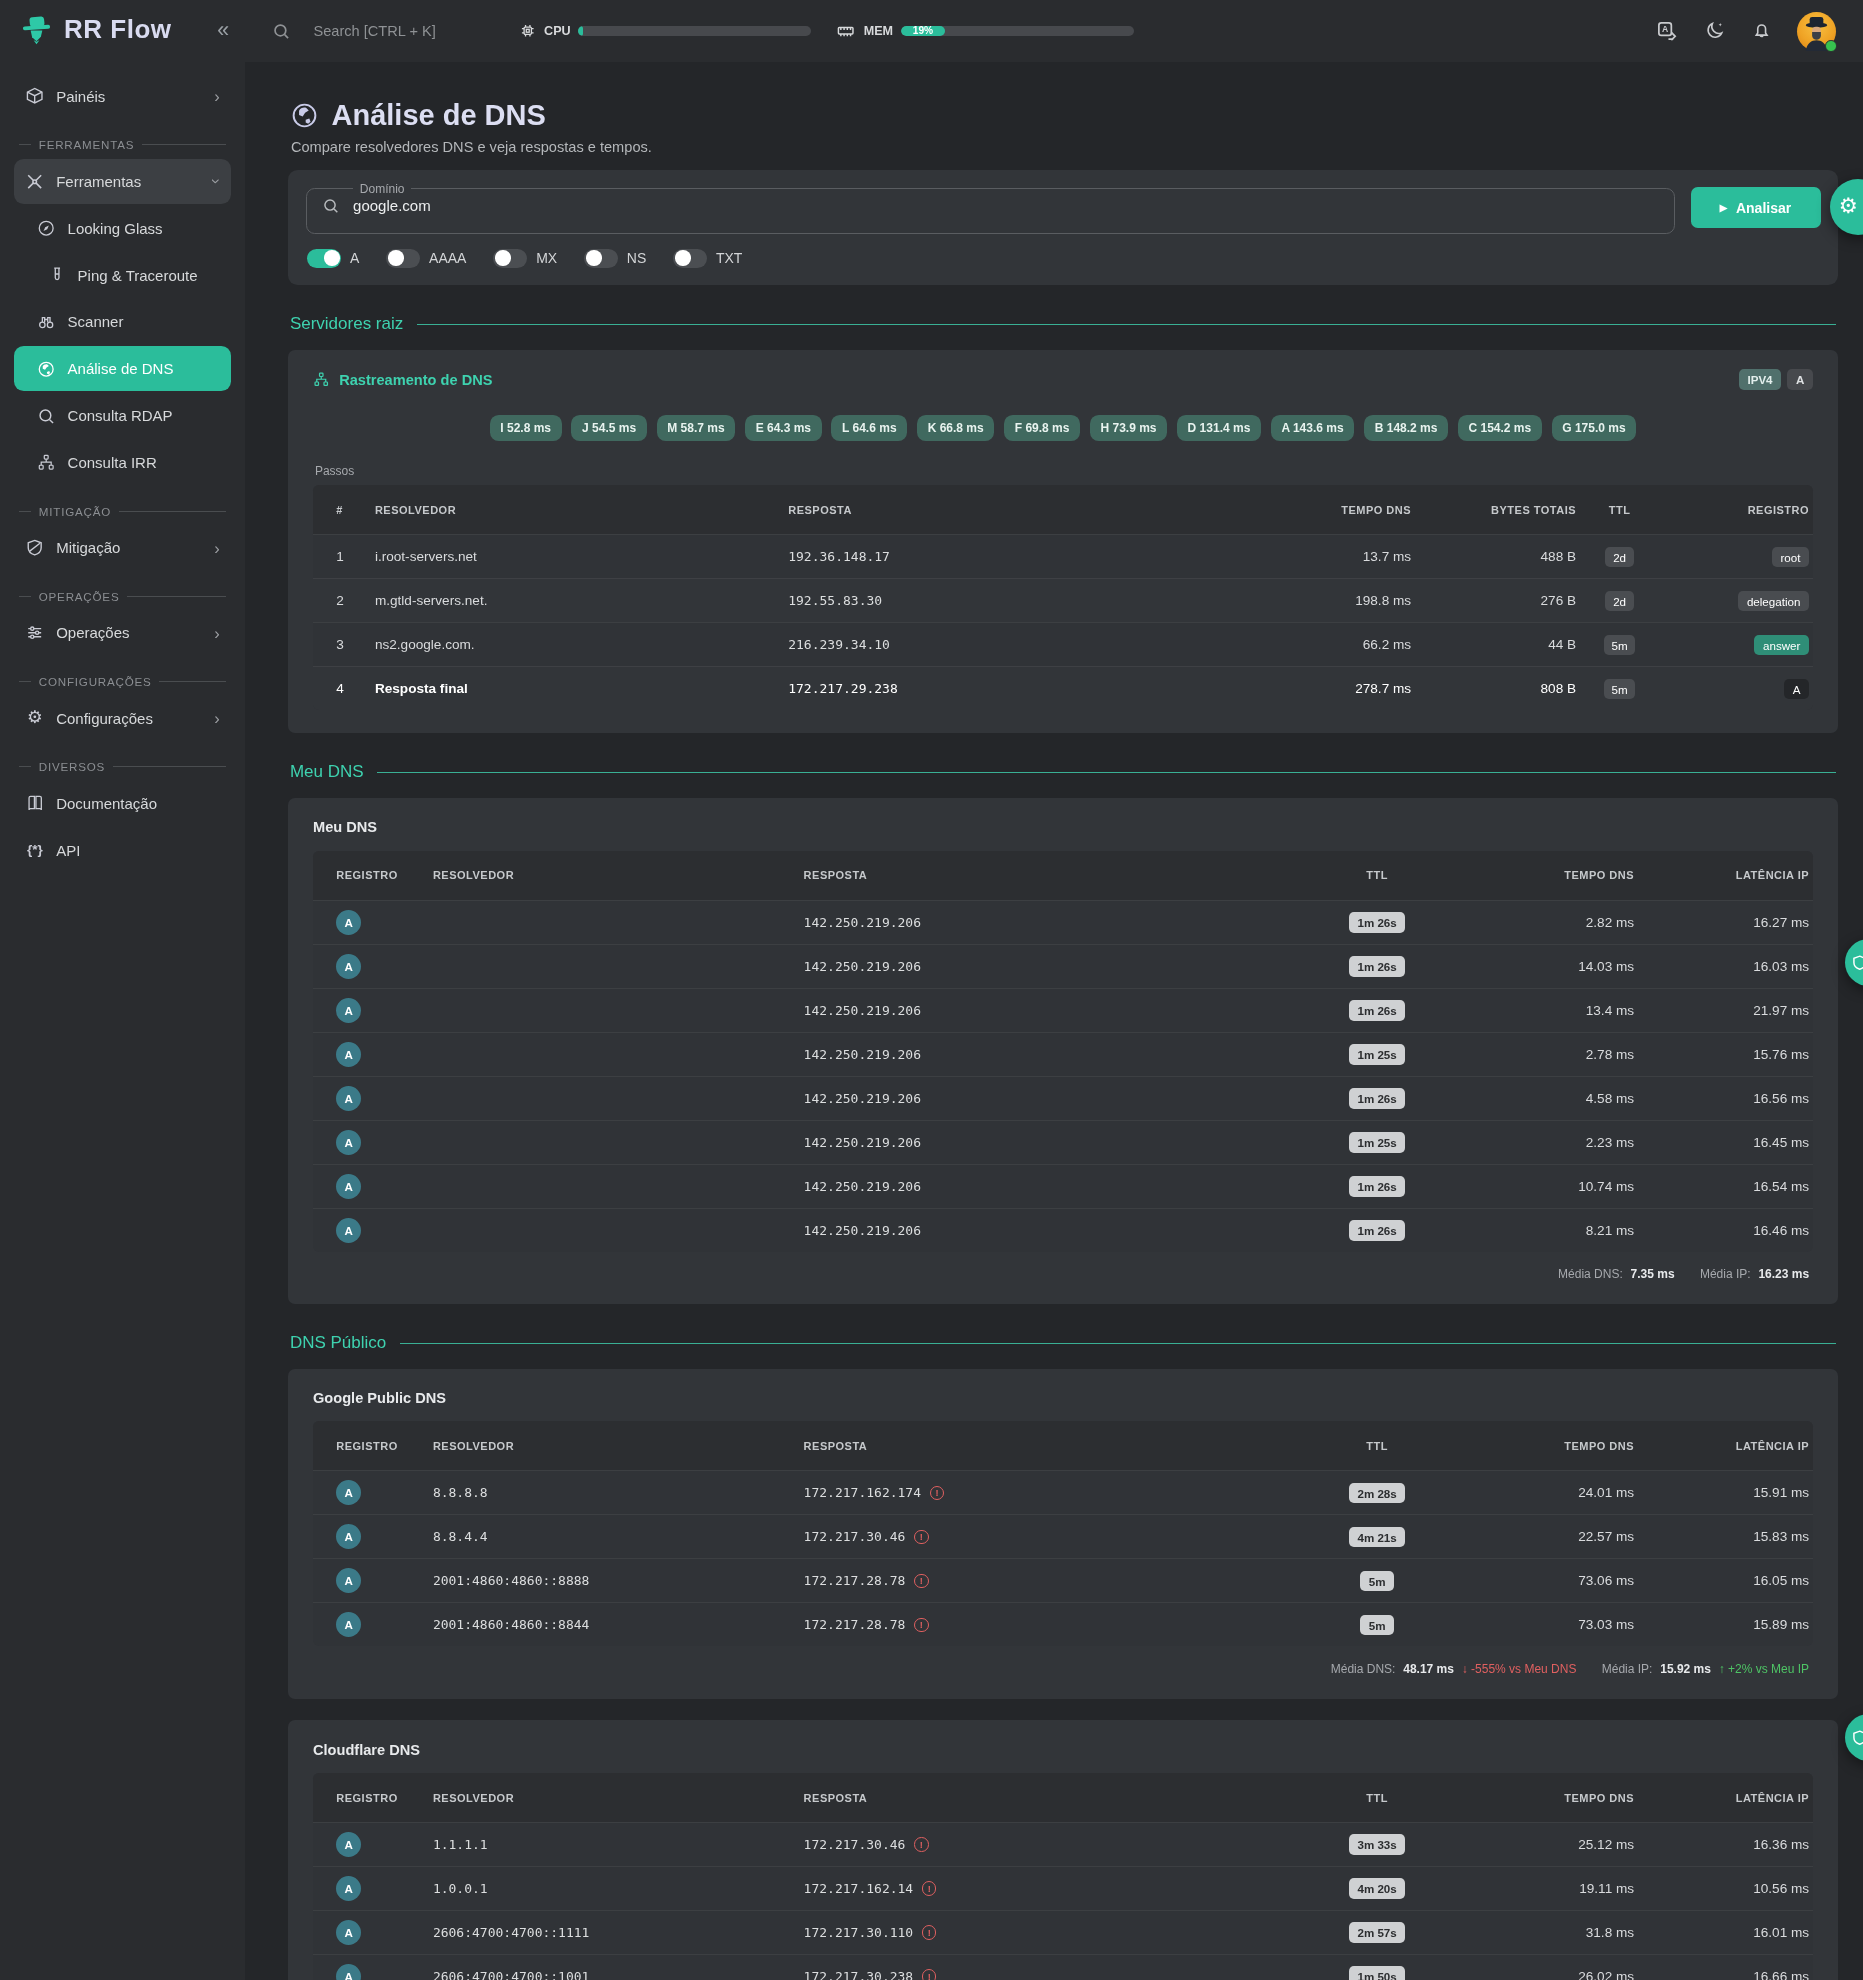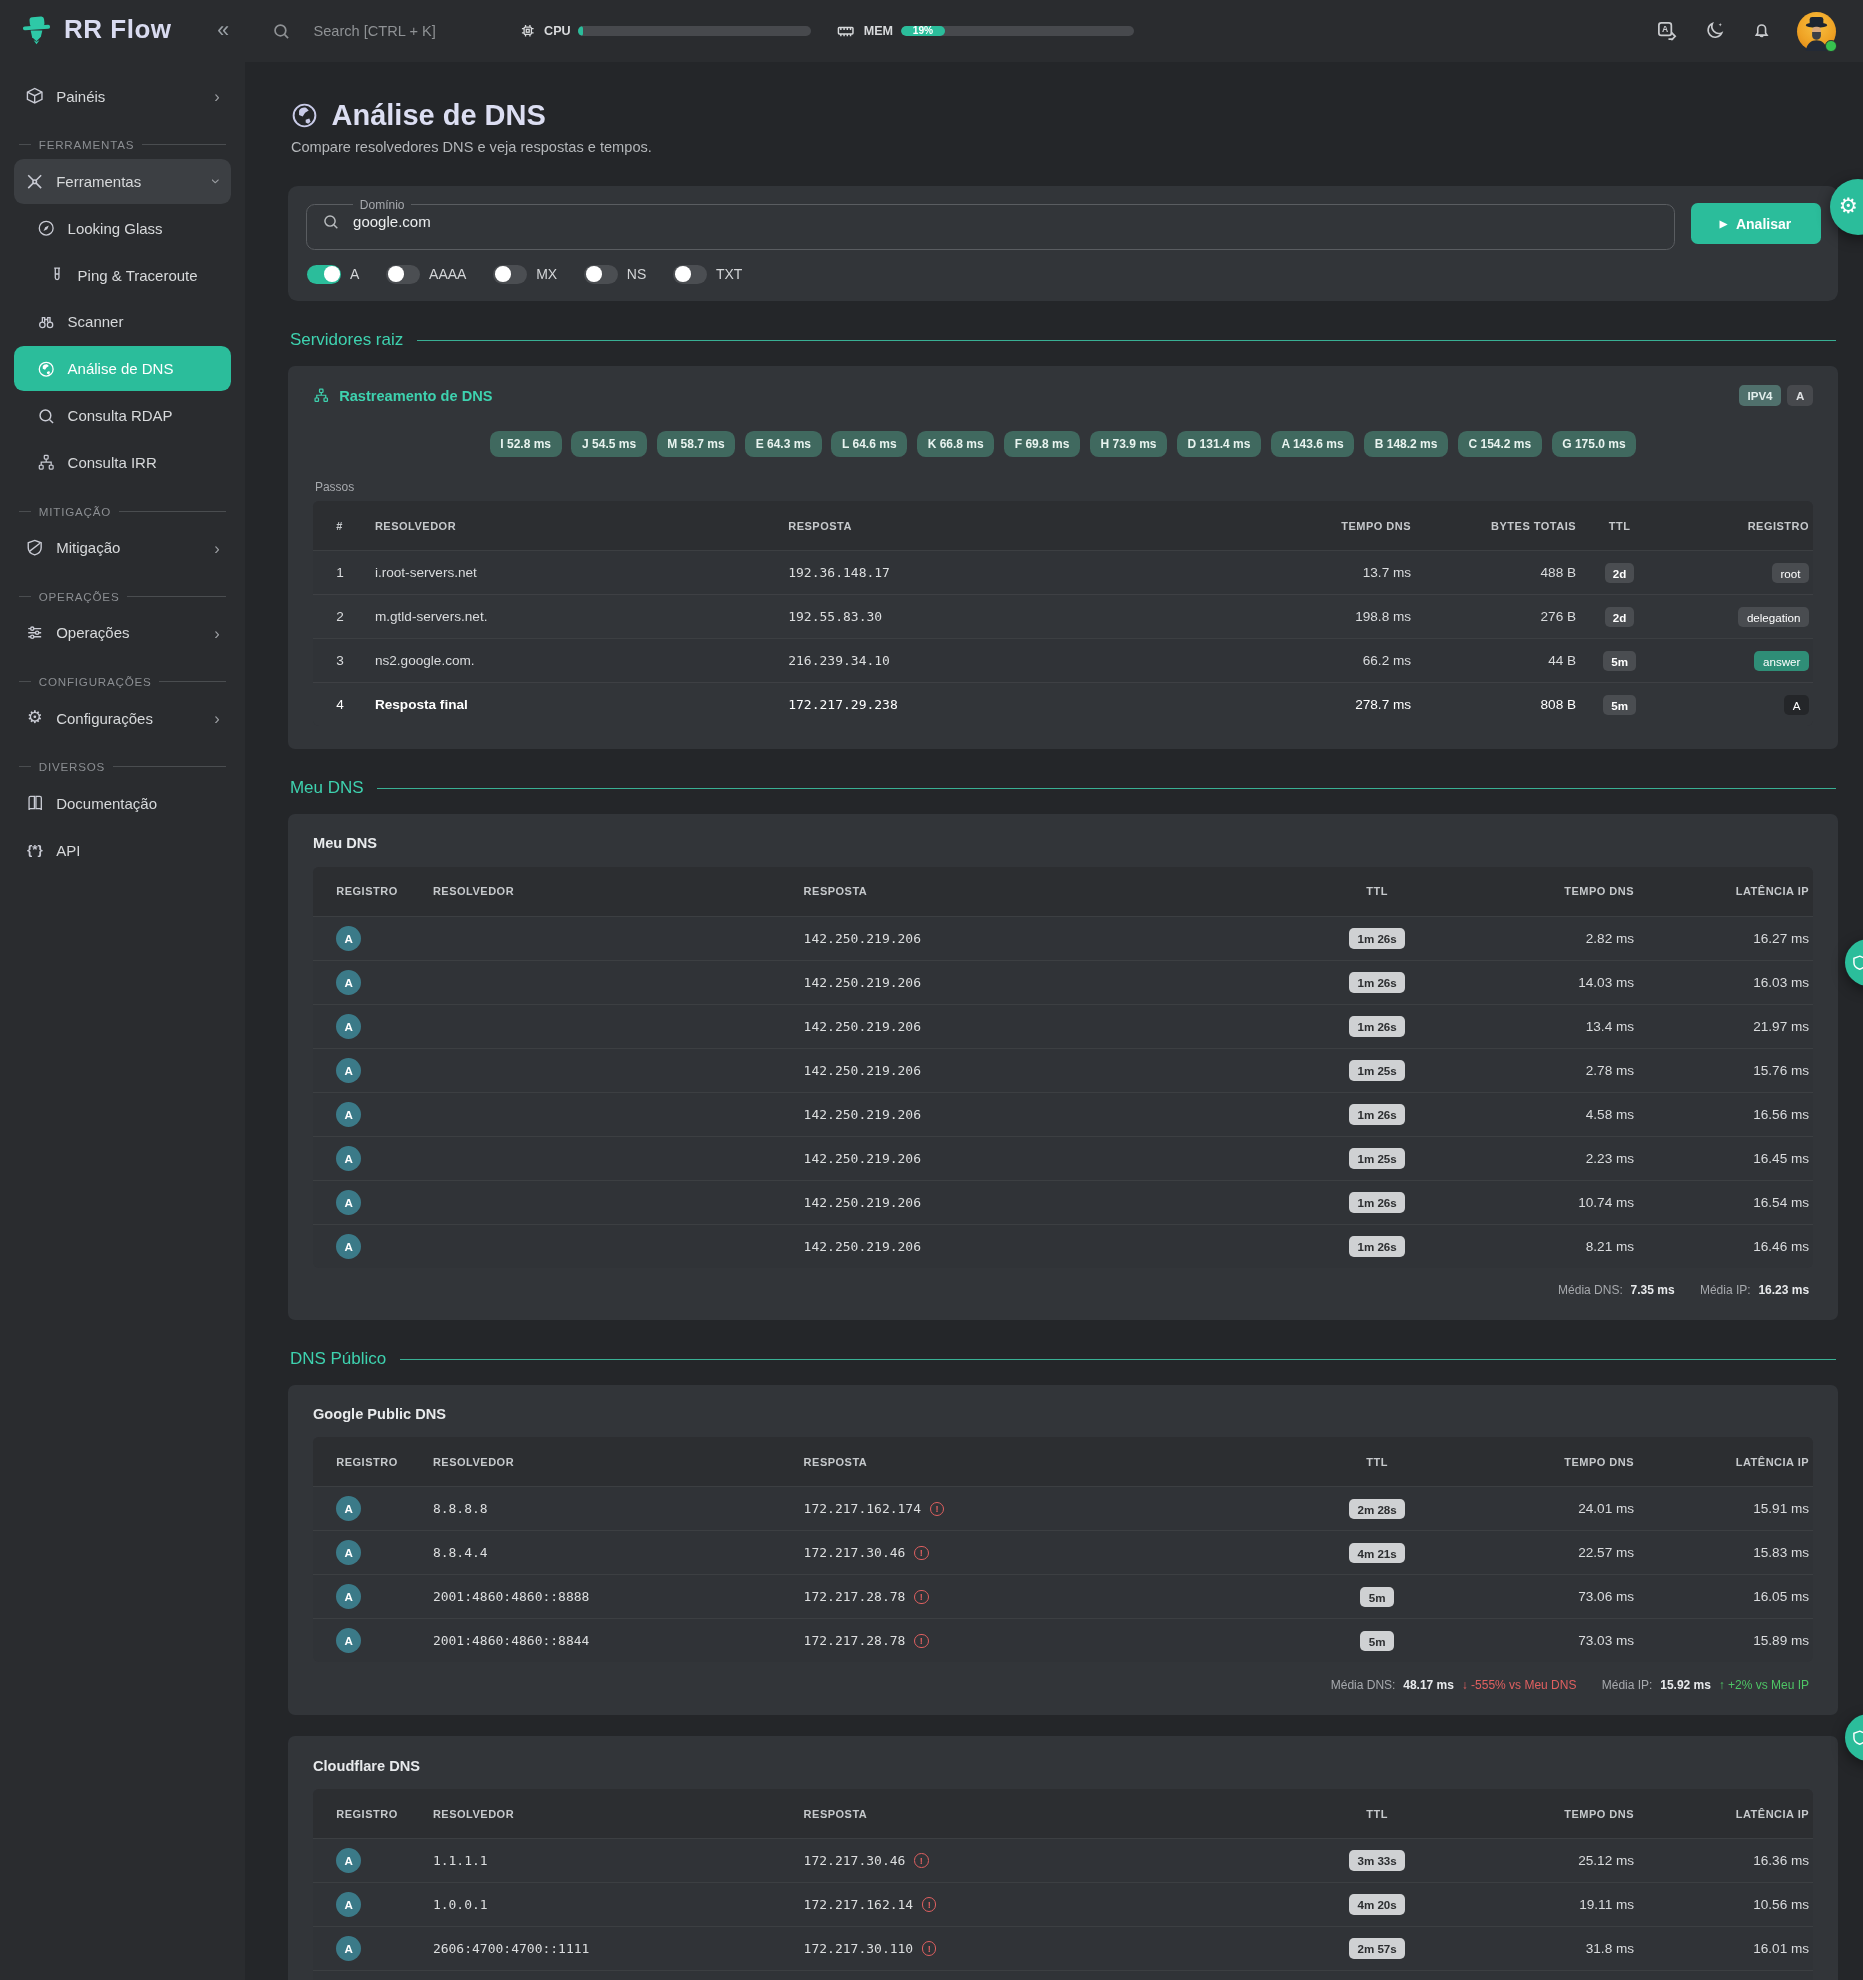--- a/index.html
+++ b/index.html
@@ -56,21 +56,21 @@
                 font-size:11.6px;letter-spacing:0.8px;white-space:nowrap}
   .side-divider::before{content:"";width:11.6px;height:1px;background:#4a4d50}
   .side-divider::after{content:"";flex:1;height:1px;background:#4a4d50}
 
   
   .page-head{display:flex;align-items:center;gap:12.6px;margin:11.6px 0 0 1.9px}
   .page-title{font-size:29px;font-weight:700;color:#dcdef2}
   .page-sub{margin:7.8px 0 0 2.9px;font-size:14.6px;color:#b4b7ba}
 
   
-  .search-card{margin-top:31px;background:var(--card);border-radius:9.7px;padding:11.6px 17.5px 15.5px}
+  .search-card{margin-top:15px;background:var(--card);border-radius:9.7px;padding:11.6px 17.5px 15.5px}
   .search-row{display:flex;align-items:center;gap:15.5px}
   fieldset.domain{flex:1;margin:0;border:1px solid #5a5d61;border-radius:8.7px;padding:0 15.5px 9.7px;min-height:52px}
   fieldset.domain legend{margin-left:31px;padding:0 6.8px;font-size:12px;color:var(--muted)}
   .domain-inner{display:flex;align-items:center;gap:11.6px}
   .domain-inner input{background:transparent;border:none;outline:none;color:#eceeef;font-size:15px;
                       font-family:inherit;width:100%}
   .analyze-btn{width:130px;height:41px;border:none;border-radius:6.8px;background:var(--teal);color:#fff;
                font-size:14px;font-weight:700;display:flex;align-items:center;justify-content:center;gap:8.7px;cursor:pointer}
   .analyze-btn .play{font-size:9.7px}
   .toggles{display:flex;align-items:center;gap:27px;margin:14.6px 0 1.9px 1.9px}
@@ -102,21 +102,21 @@
   .trow.head{background:var(--thead);min-height:49px;border-top:none;font-size:11px;font-weight:700;
              color:#c6c9cc;letter-spacing:0.5px}
   .steps .trow{grid-template-columns:58px 1.3fr 1.5fr 146px 165px 87px 146px;padding:0 3.9px}
   .steps .c1{padding-left:19.4px}
   .c-right{text-align:right;justify-self:end}
   .c-center{justify-self:center;text-align:left}
   .steps .trow:nth-child(odd):not(.head){background:var(--card)}
   .steps .trow.final{background:var(--final);color:#fff}
   .steps .trow.final .mono{color:#fff}
   .mono{font-family:"DejaVu Sans Mono","Liberation Mono",monospace;font-size:13px;color:#dcdedf}
-  .ttl-badge{background:var(--badge-dark);color:#fff;border-radius:4.9px;padding:3.9px 7.8px;font-size:11.6px;font-weight:700}
+  .ttl-badge{background:var(--badge-dark);color:#fff;border-radius:4.9px;padding:3.9px 7.8px;font-size:11.6px;font-weight:400}
   .rec-badge{background:#494c50;color:#fff;border-radius:4.9px;padding:3.9px 8.7px;font-size:11.6px}
   .rec-badge.answer{background:#2f8e77}
   .rec-badge.onfinal{background:rgba(0,0,0,.28)}
   .bold{font-weight:700}
 
   .card-title{font-size:14.6px;font-weight:700;color:#e8eaec;margin:1.9px 0 15.5px}
   .resolver-table .trow{grid-template-columns:116px 1fr 1.35fr 146px 184px 175px;padding:0 3.9px}
   .resolver-table .c1{padding-left:19.4px}
   .rec-circle{width:25px;height:25px;border-radius:50%;background:var(--circle);color:#fff;font-size:11.6px;
               font-weight:700;display:flex;align-items:center;justify-content:center}

